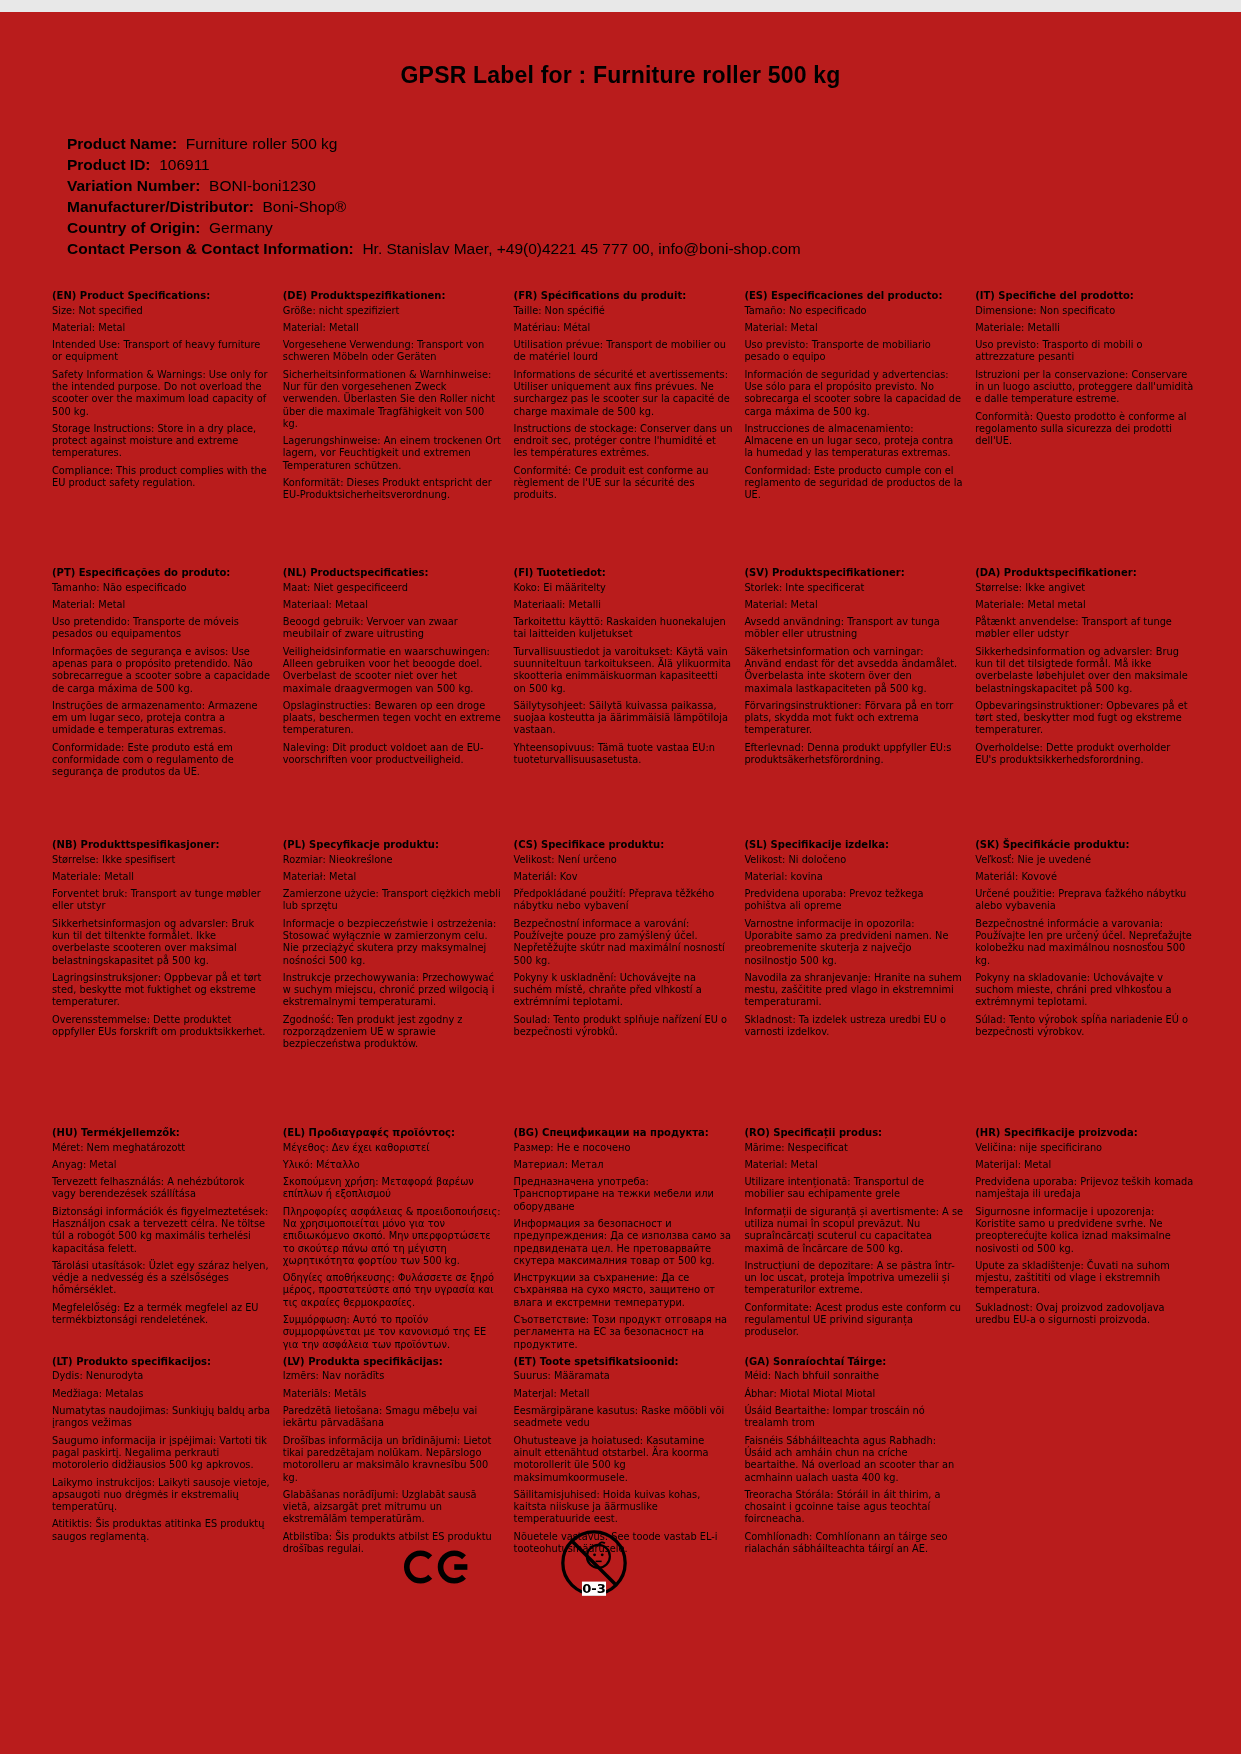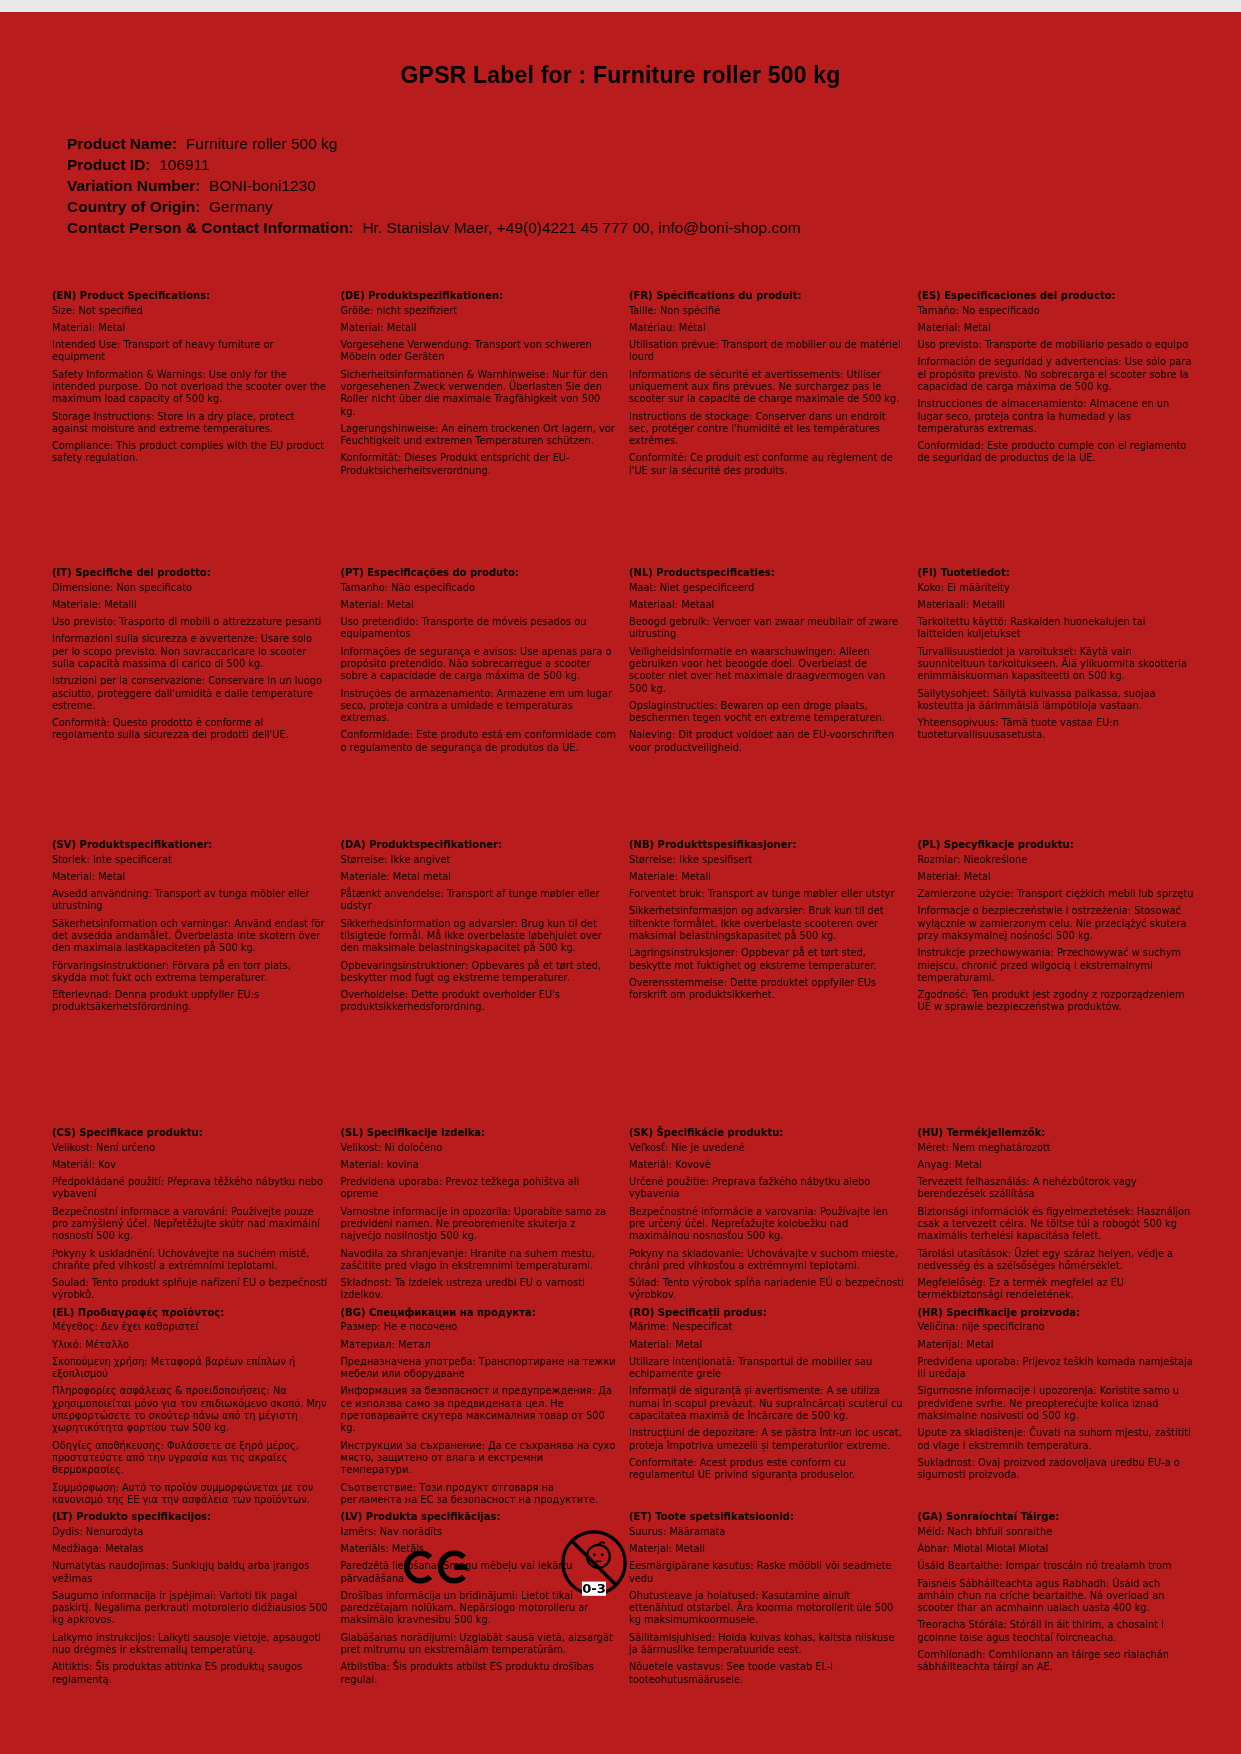--- a/index.html
+++ b/index.html
@@ -17,21 +17,21 @@
   .product-info {
     position:absolute; top:121px; left:67px; right:60px;
     font-family:"Liberation Sans", sans-serif;
     font-size:15.5px; line-height:21px;
   }
   .product-line { white-space:nowrap; }
   .pf-label { font-weight:bold; }
   .pf-value { font-weight:normal; }
   .sections-grid {
     position:absolute; top:278px; left:52px; width:1142px;
-    display:grid; grid-template-columns:repeat(4, 1fr);
+    display:grid; grid-template-columns:repeat(5, 1fr);
     grid-template-rows:277px 272px 288px auto;
     column-gap:12px; align-items:start;
   }
   .section { width:100%; }
   .section-title {
     font-size:10px; font-weight:bold; white-space:nowrap;
     margin-bottom:2px; line-height:12.5px;
   }
   .section p {
     font-size:9.8px; line-height:12.3px; margin:0 0 5px 0;
@@ -46,20 +46,21 @@
 <body>
 
 <div class="page">
 
   <div class="doc-title">GPSR Label for : Furniture roller 500 kg</div>
 
   <div class="product-info" id="product-fields">
       <div class="product-line"><span class="pf-label">Product Name:</span><span class="pf-value">&nbsp; Furniture roller 500 kg</span></div>
       <div class="product-line"><span class="pf-label">Product ID:</span><span class="pf-value">&nbsp; 106911</span></div>
       <div class="product-line"><span class="pf-label">Variation Number:</span><span class="pf-value">&nbsp; BONI-boni1230</span></div>
+      <div class="product-line"><span class="pf-label">Manufacturer/Distributor:</span><span class="pf-value">&nbsp; Boni-Shop®</span></div>
       <div class="product-line"><span class="pf-label">Country of Origin:</span><span class="pf-value">&nbsp; Germany</span></div>
       <div class="product-line"><span class="pf-label">Contact Person &amp; Contact Information:</span><span class="pf-value">&nbsp; Hr. Stanislav Maer, +49(0)4221 45 777 00, info@boni-shop.com</span></div>
     </div>
 
   <div class="sections-grid" id="sections-grid">
       <div class="section">
         <div class="section-title">(EN) Product Specifications:</div>
         <p>Size: Not specified</p>
         <p>Material: Metal</p>
         <p>Intended Use: Transport of heavy furniture or equipment</p>
@@ -92,21 +93,20 @@
         <p>Uso previsto: Transporte de mobiliario pesado o equipo</p>
         <p>Información de seguridad y advertencias: Use sólo para el propósito previsto. No sobrecarga el scooter sobre la capacidad de carga máxima de 500 kg.</p>
         <p>Instrucciones de almacenamiento: Almacene en un lugar seco, proteja contra la humedad y las temperaturas extremas.</p>
         <p>Conformidad: Este producto cumple con el reglamento de seguridad de productos de la UE.</p>
       </div>
       <div class="section">
         <div class="section-title">(IT) Specifiche del prodotto:</div>
         <p>Dimensione: Non specificato</p>
         <p>Materiale: Metalli</p>
         <p>Uso previsto: Trasporto di mobili o attrezzature pesanti</p>
-        <p>Informazioni sulla sicurezza e avvertenze: Usare solo per lo scopo previsto. Non sovraccaricare lo scooter sulla capacità massima di carico di 500 kg.</p>
         <p>Istruzioni per la conservazione: Conservare in un luogo asciutto, proteggere dall'umidità e dalle temperature estreme.</p>
         <p>Conformità: Questo prodotto è conforme al regolamento sulla sicurezza dei prodotti dell'UE.</p>
       </div>
       <div class="section">
         <div class="section-title">(PT) Especificações do produto:</div>
         <p>Tamanho: Não especificado</p>
         <p>Material: Metal</p>
         <p>Uso pretendido: Transporte de móveis pesados ou equipamentos</p>
         <p>Informações de segurança e avisos: Use apenas para o propósito pretendido. Não sobrecarregue a scooter sobre a capacidade de carga máxima de 500 kg.</p>
         <p>Instruções de armazenamento: Armazene em um lugar seco, proteja contra a umidade e temperaturas extremas.</p>

